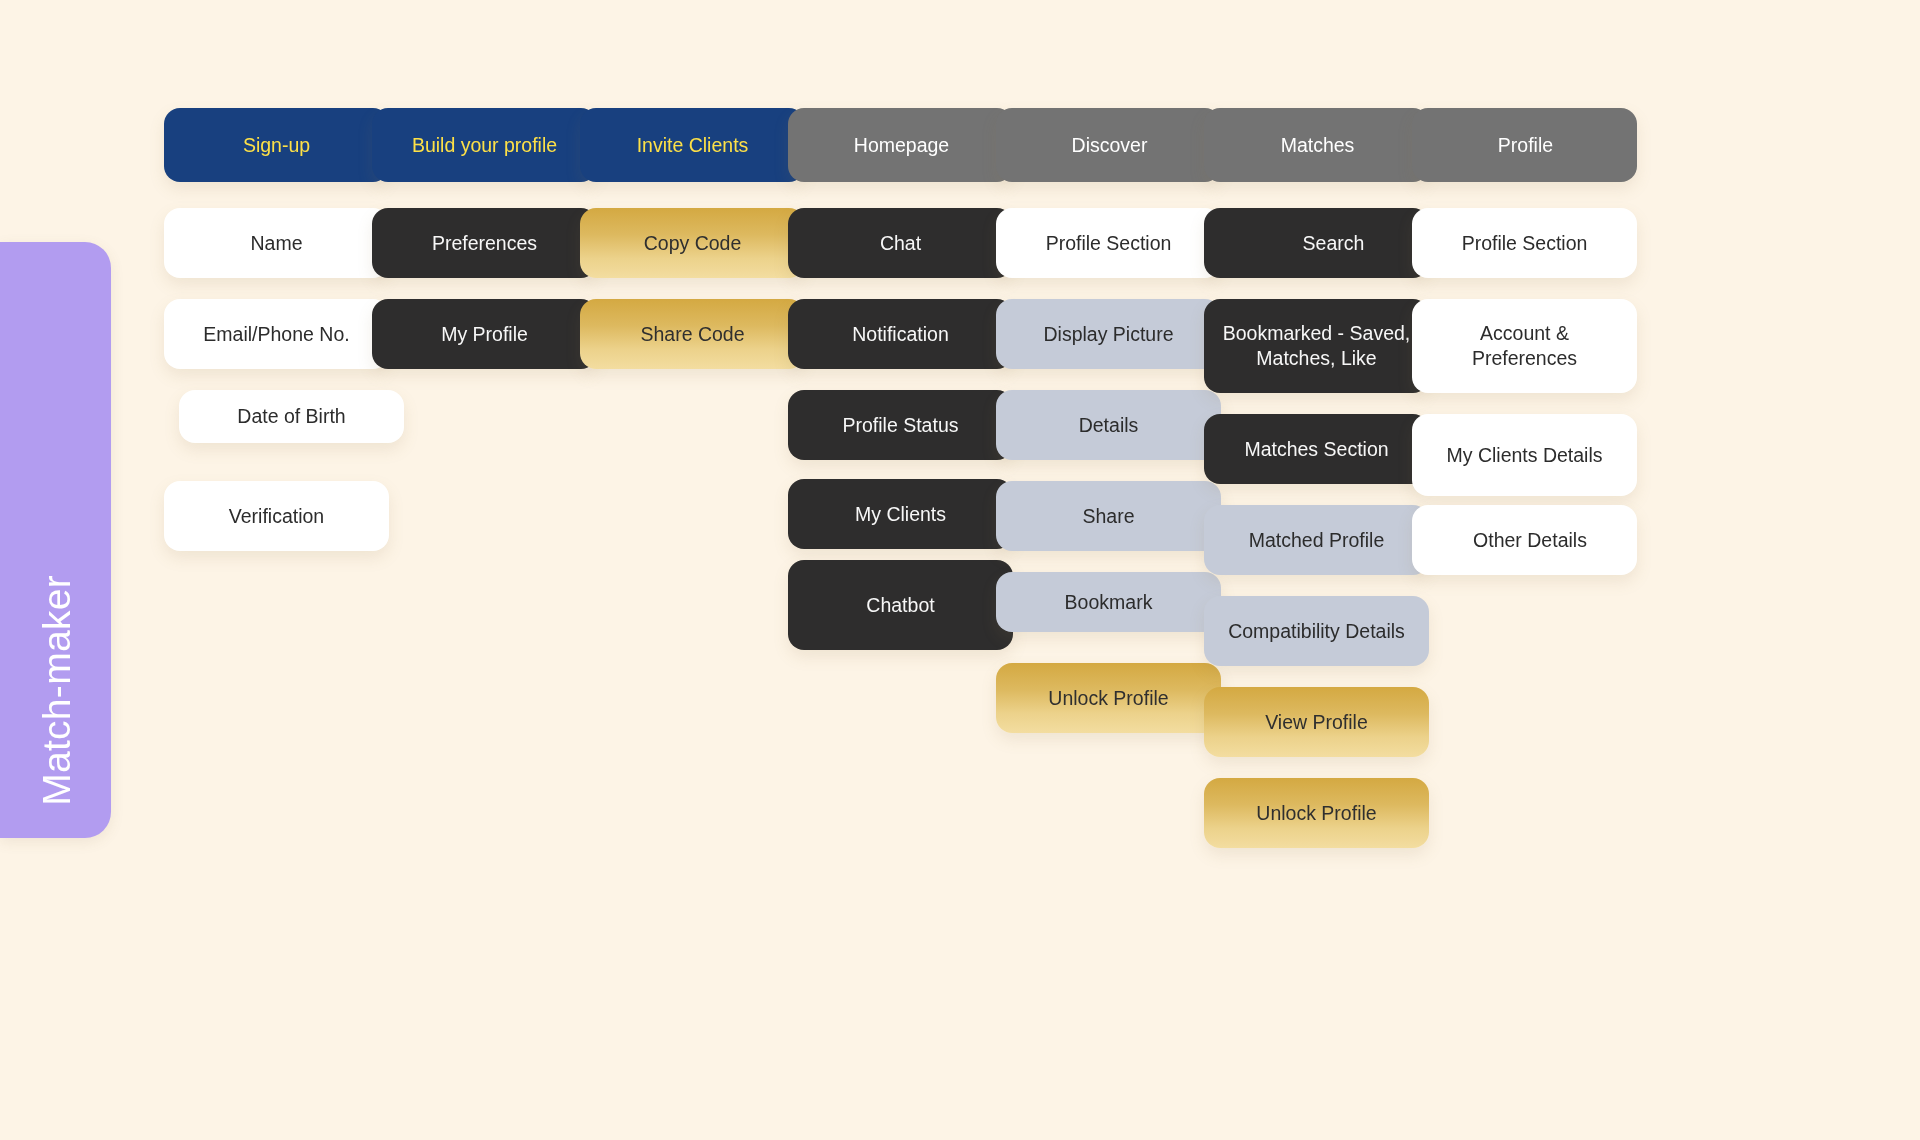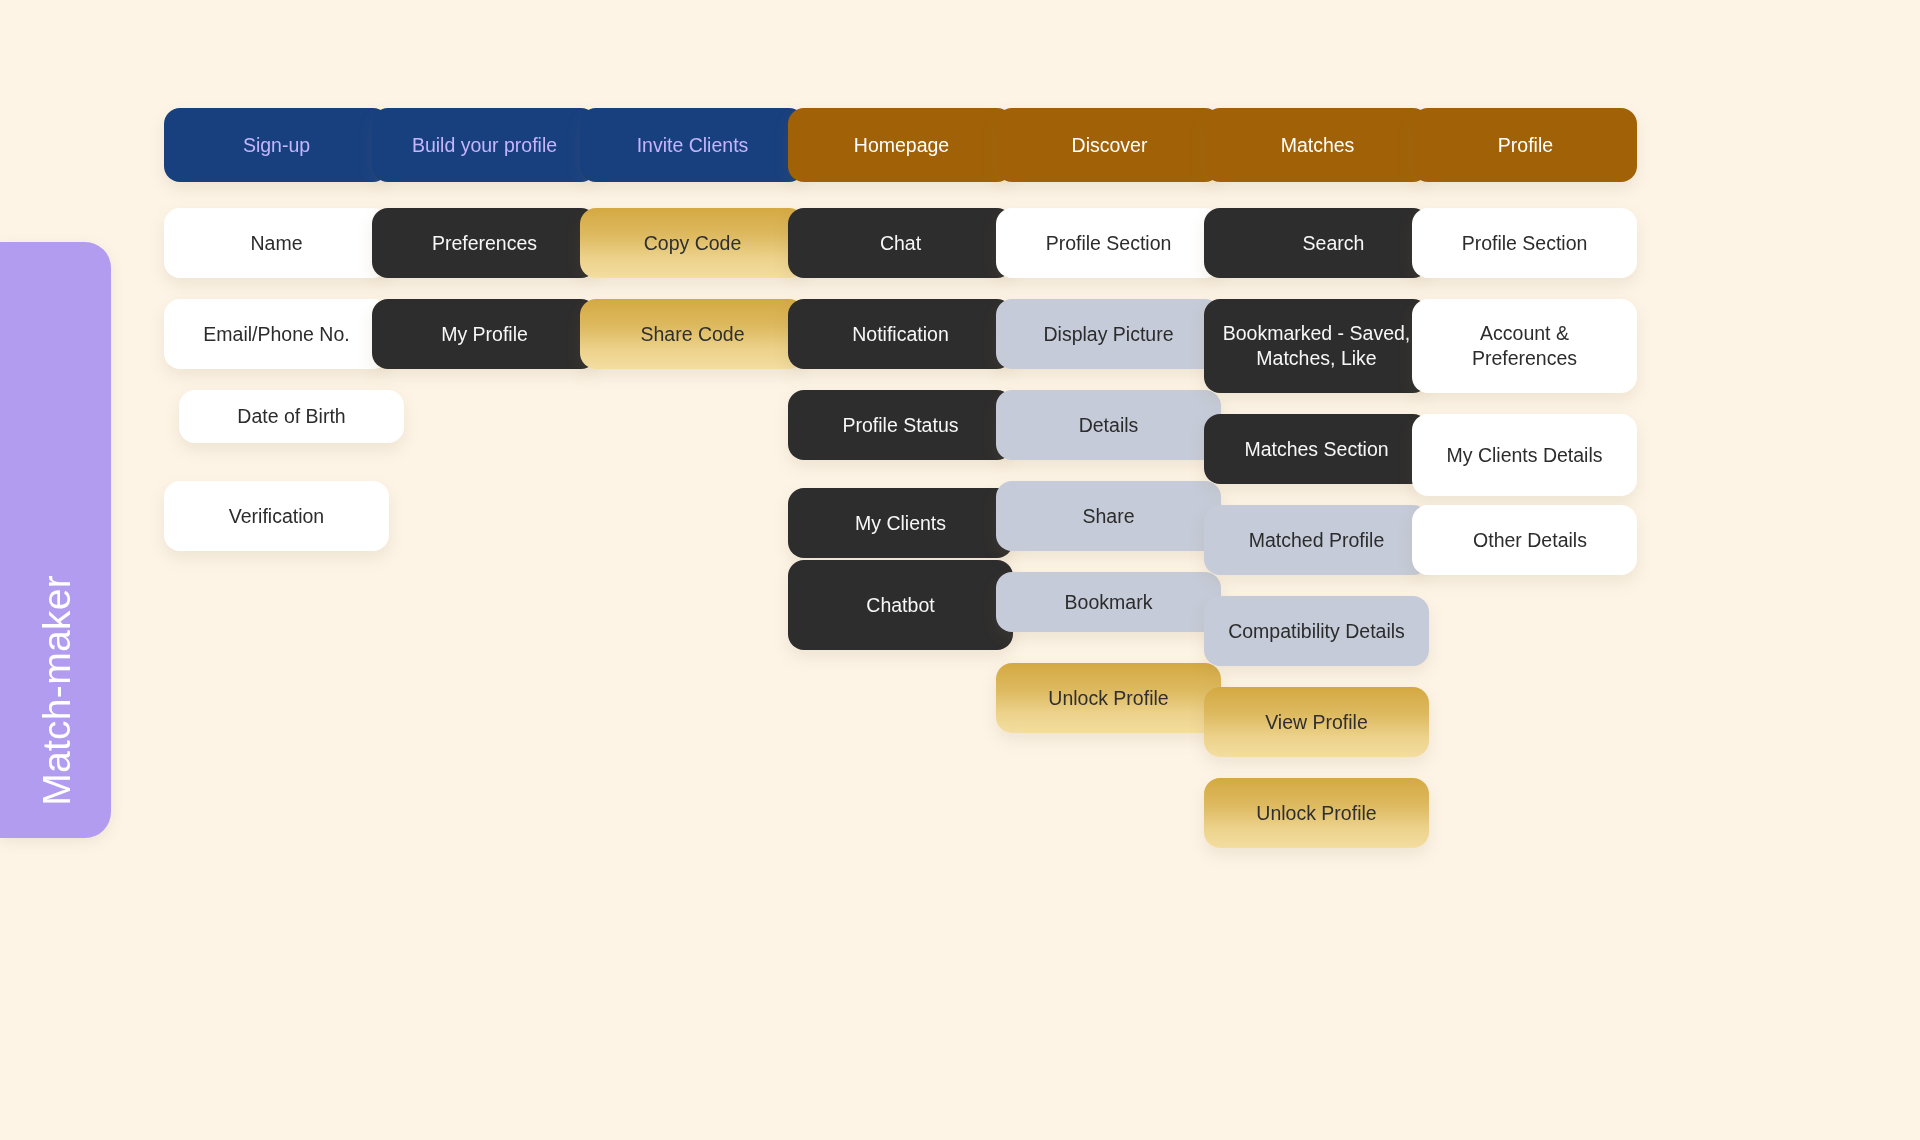--- a/index.html
+++ b/index.html
@@ -65,22 +65,22 @@
     text-align: center;
     font-size: 19.5px;
     line-height: 1.28;
     padding: 10px 14px;
     box-shadow: 0 7px 16px rgba(150, 125, 80, 0.13);
     position: absolute;
     left: 0;
   }
 
   
-  .card.header-blue   { background: #18407f; color: #c4b5fd; }
-  .card.header-orange { background: #a16207; color: #ffffff; padding-left: 16px; }
+  .card.header-blue   { background: #18407f; color: #fde047; }
+  .card.header-orange { background: #737373; color: #ffffff; padding-left: 16px; }
   .card.white         { background: #ffffff; color: #2c2c2c; }
   .card.dark          { background: #2e2d2d; color: #f7f7f7; }
   .card.gold          {
       background: linear-gradient(180deg, #d4a942 0%, #ddb95f 38%, #ecd28b 72%, #f3dda0 100%);
       color: #2f2f2f;
   }
   .card.grayblue      { background: #c5cbd8; color: #2c2c2c; }
 </style>
 </head>
 <body>
@@ -105,21 +105,21 @@
     <div class="column" style="left: 416px;">
       <div class="card header-blue" style="top: 0px; height: 74px;">Invite Clients</div>
       <div class="card gold" style="top: 100px; height: 70px;">Copy Code</div>
       <div class="card gold" style="top: 191px; height: 70px;">Share Code</div>
     </div>
     <div class="column" style="left: 624px;">
       <div class="card header-orange" style="top: 0px; height: 74px;">Homepage</div>
       <div class="card dark" style="top: 100px; height: 70px;">Chat</div>
       <div class="card dark" style="top: 191px; height: 70px;">Notification</div>
       <div class="card dark" style="top: 282px; height: 70px;">Profile Status</div>
-      <div class="card dark" style="top: 380px; height: 70px;">My Clients</div>
+      <div class="card dark" style="top: 371px; height: 70px;">My Clients</div>
       <div class="card dark" style="top: 452px; height: 90px;">Chatbot</div>
     </div>
     <div class="column" style="left: 832px;">
       <div class="card header-orange" style="top: 0px; height: 74px;">Discover</div>
       <div class="card white" style="top: 100px; height: 70px;">Profile Section</div>
       <div class="card grayblue" style="top: 191px; height: 70px;">Display Picture</div>
       <div class="card grayblue" style="top: 282px; height: 70px;">Details</div>
       <div class="card grayblue" style="top: 373px; height: 70px;">Share</div>
       <div class="card grayblue" style="top: 464px; height: 60px;">Bookmark</div>
       <div class="card gold" style="top: 555px; height: 70px;">Unlock Profile</div>

